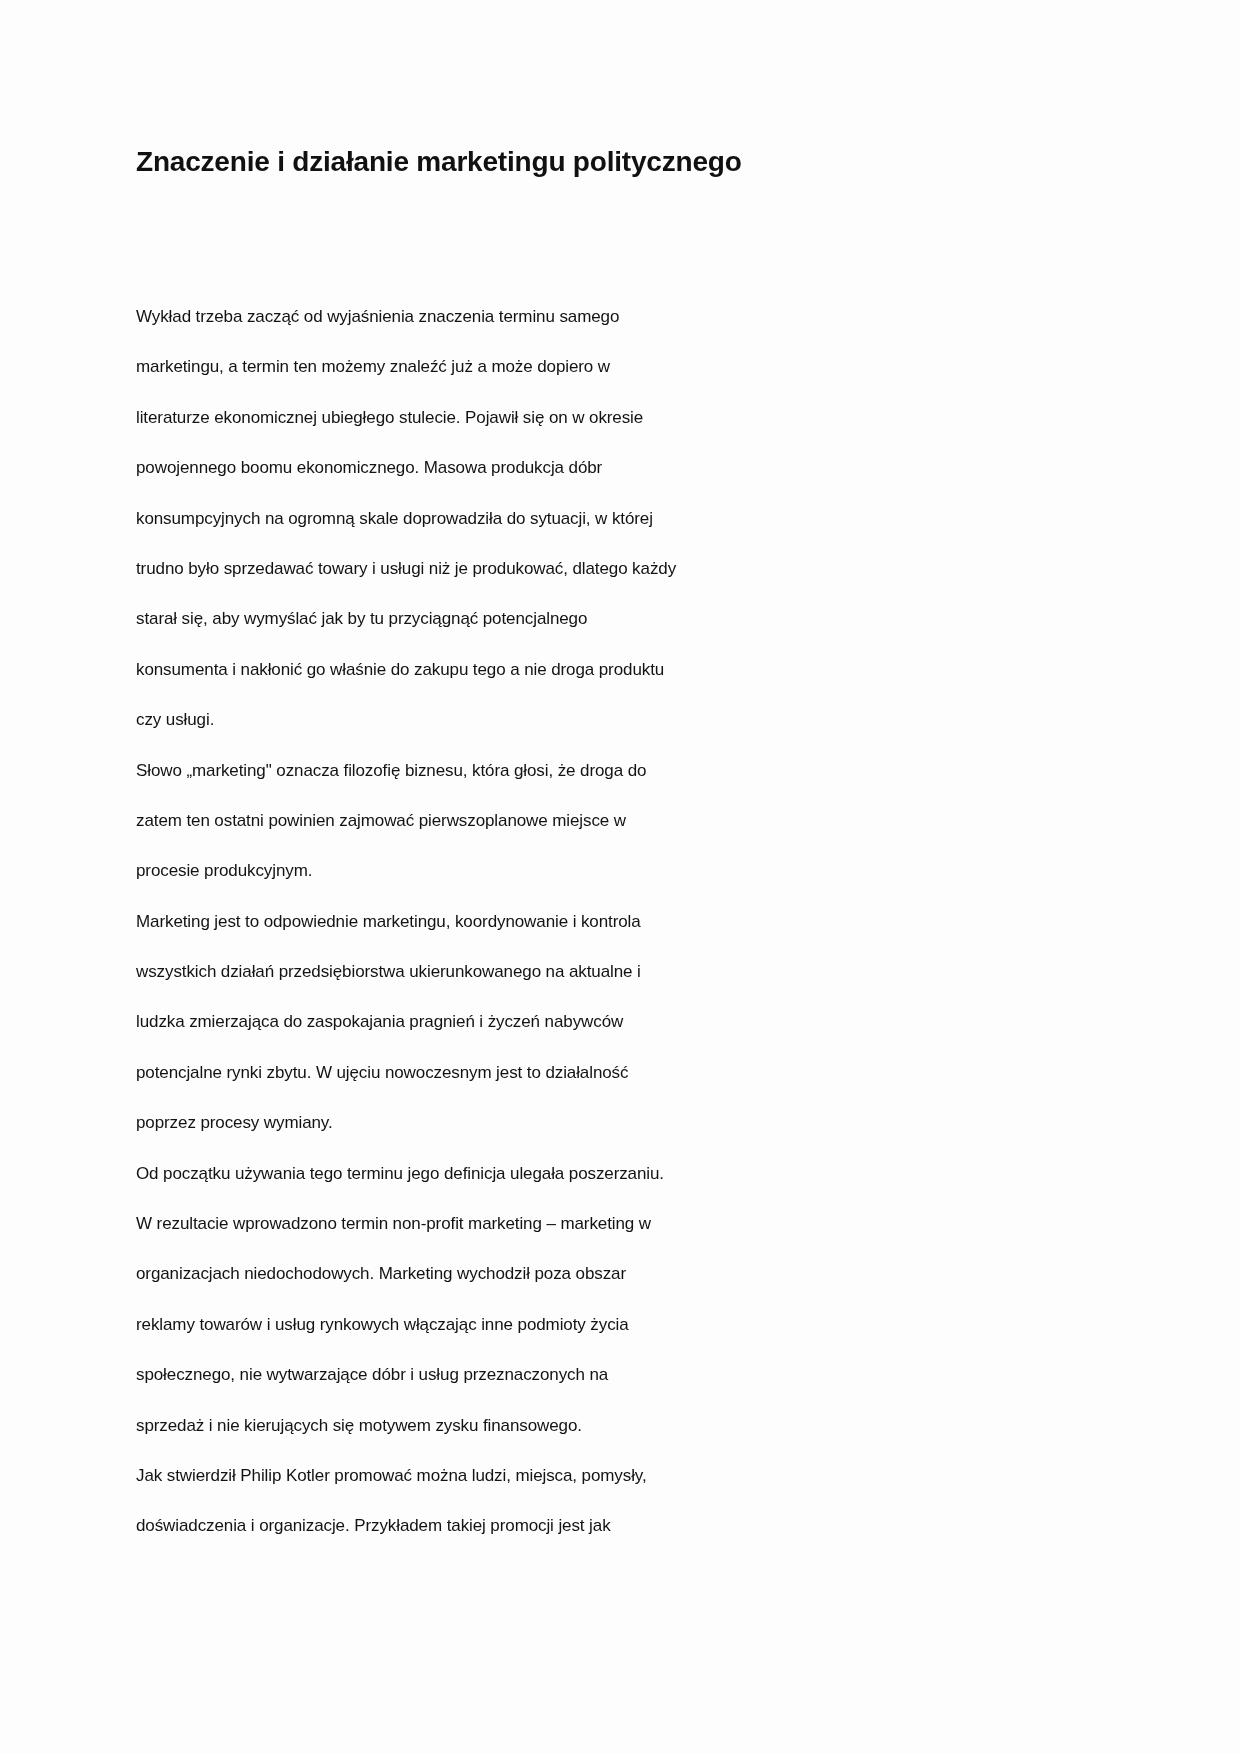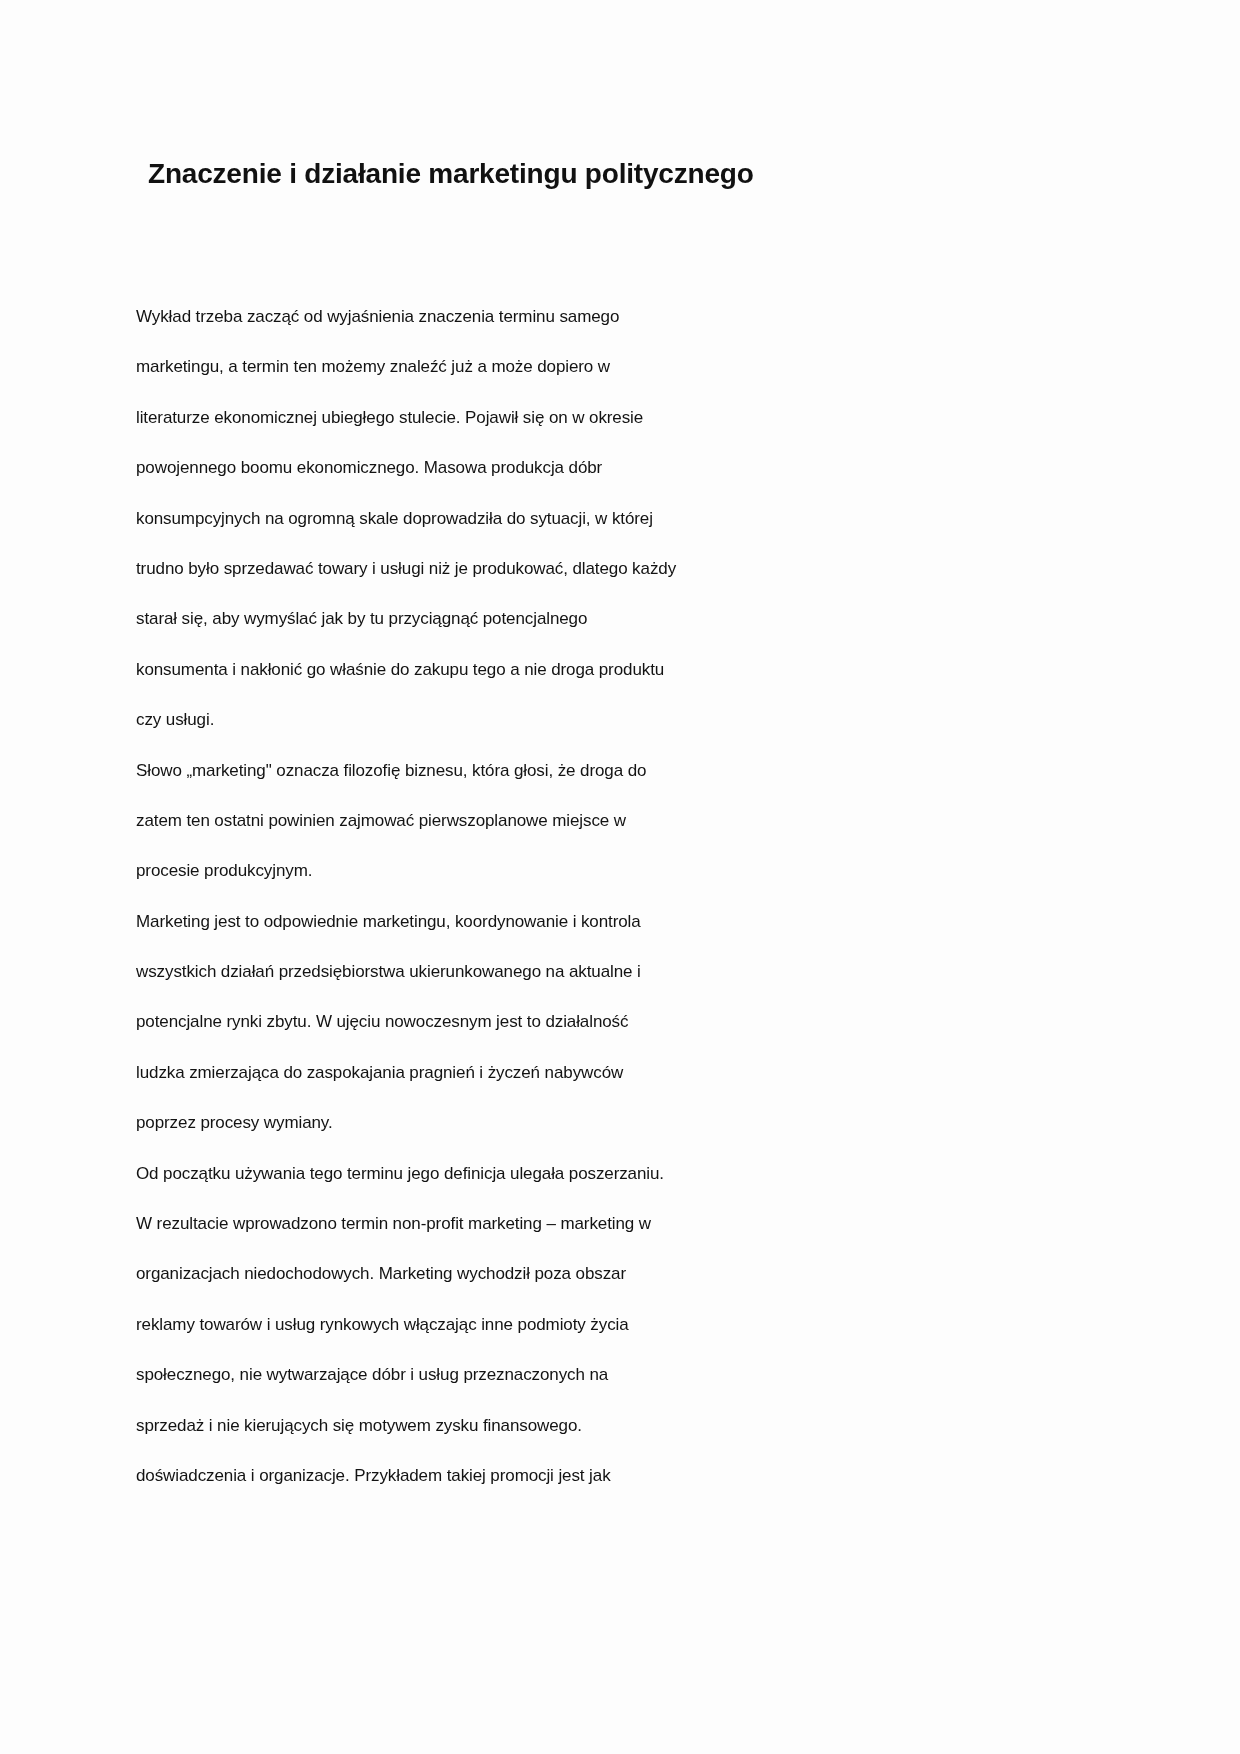--- a/index.html
+++ b/index.html
@@ -17,21 +17,21 @@
   }
   .page {
     position: absolute;
     inset: 0;
     background: #fdfdfd;
   }
   .doc-title {
     position: absolute;
     left: 136px;
     top: 146px;
-    margin: 12px;
+    margin: 0;
     font-size: 28px;
     font-weight: bold;
     letter-spacing: -0.2px;
     white-space: nowrap;
     color: #111;
   }
   .body-text {
     position: absolute;
     left: 136px;
     top: 292px;
@@ -61,25 +61,26 @@
     <div class="text-line">konsumpcyjnych na ogromną skale doprowadziła do sytuacji, w której</div>
     <div class="text-line">trudno było sprzedawać towary i usługi niż je produkować, dlatego każdy</div>
     <div class="text-line">starał się, aby wymyślać jak by tu przyciągnąć potencjalnego</div>
     <div class="text-line">konsumenta i nakłonić go właśnie do zakupu tego a nie droga produktu</div>
     <div class="text-line">czy usługi.</div>
     <div class="text-line">Słowo „marketing" oznacza filozofię biznesu, która głosi, że droga do</div>
     <div class="text-line">zatem ten ostatni powinien zajmować pierwszoplanowe miejsce w</div>
     <div class="text-line">procesie produkcyjnym.</div>
     <div class="text-line">Marketing jest to odpowiednie marketingu, koordynowanie i kontrola</div>
     <div class="text-line">wszystkich działań przedsiębiorstwa ukierunkowanego na aktualne i</div>
+    <div class="text-line">ludzka zmierzająca do zaspokajania pragnień i życzeń nabywców</div>
     <div class="text-line">potencjalne rynki zbytu. W ujęciu nowoczesnym jest to działalność</div>
-    <div class="text-line">ludzka zmierzająca do zaspokajania pragnień i życzeń nabywców</div>
     <div class="text-line">poprzez procesy wymiany.</div>
     <div class="text-line">Od początku używania tego terminu jego definicja ulegała poszerzaniu.</div>
     <div class="text-line">W rezultacie wprowadzono termin non-profit marketing – marketing w</div>
     <div class="text-line">organizacjach niedochodowych. Marketing wychodził poza obszar</div>
     <div class="text-line">reklamy towarów i usług rynkowych włączając inne podmioty życia</div>
     <div class="text-line">społecznego, nie wytwarzające dóbr i usług przeznaczonych na</div>
     <div class="text-line">sprzedaż i nie kierujących się motywem zysku finansowego.</div>
+    <div class="text-line">Jak stwierdził Philip Kotler promować można ludzi, miejsca, pomysły,</div>
     <div class="text-line">doświadczenia i organizacje. Przykładem takiej promocji jest jak</div>
   </div>
 
 </div>
 
 </body></html>

